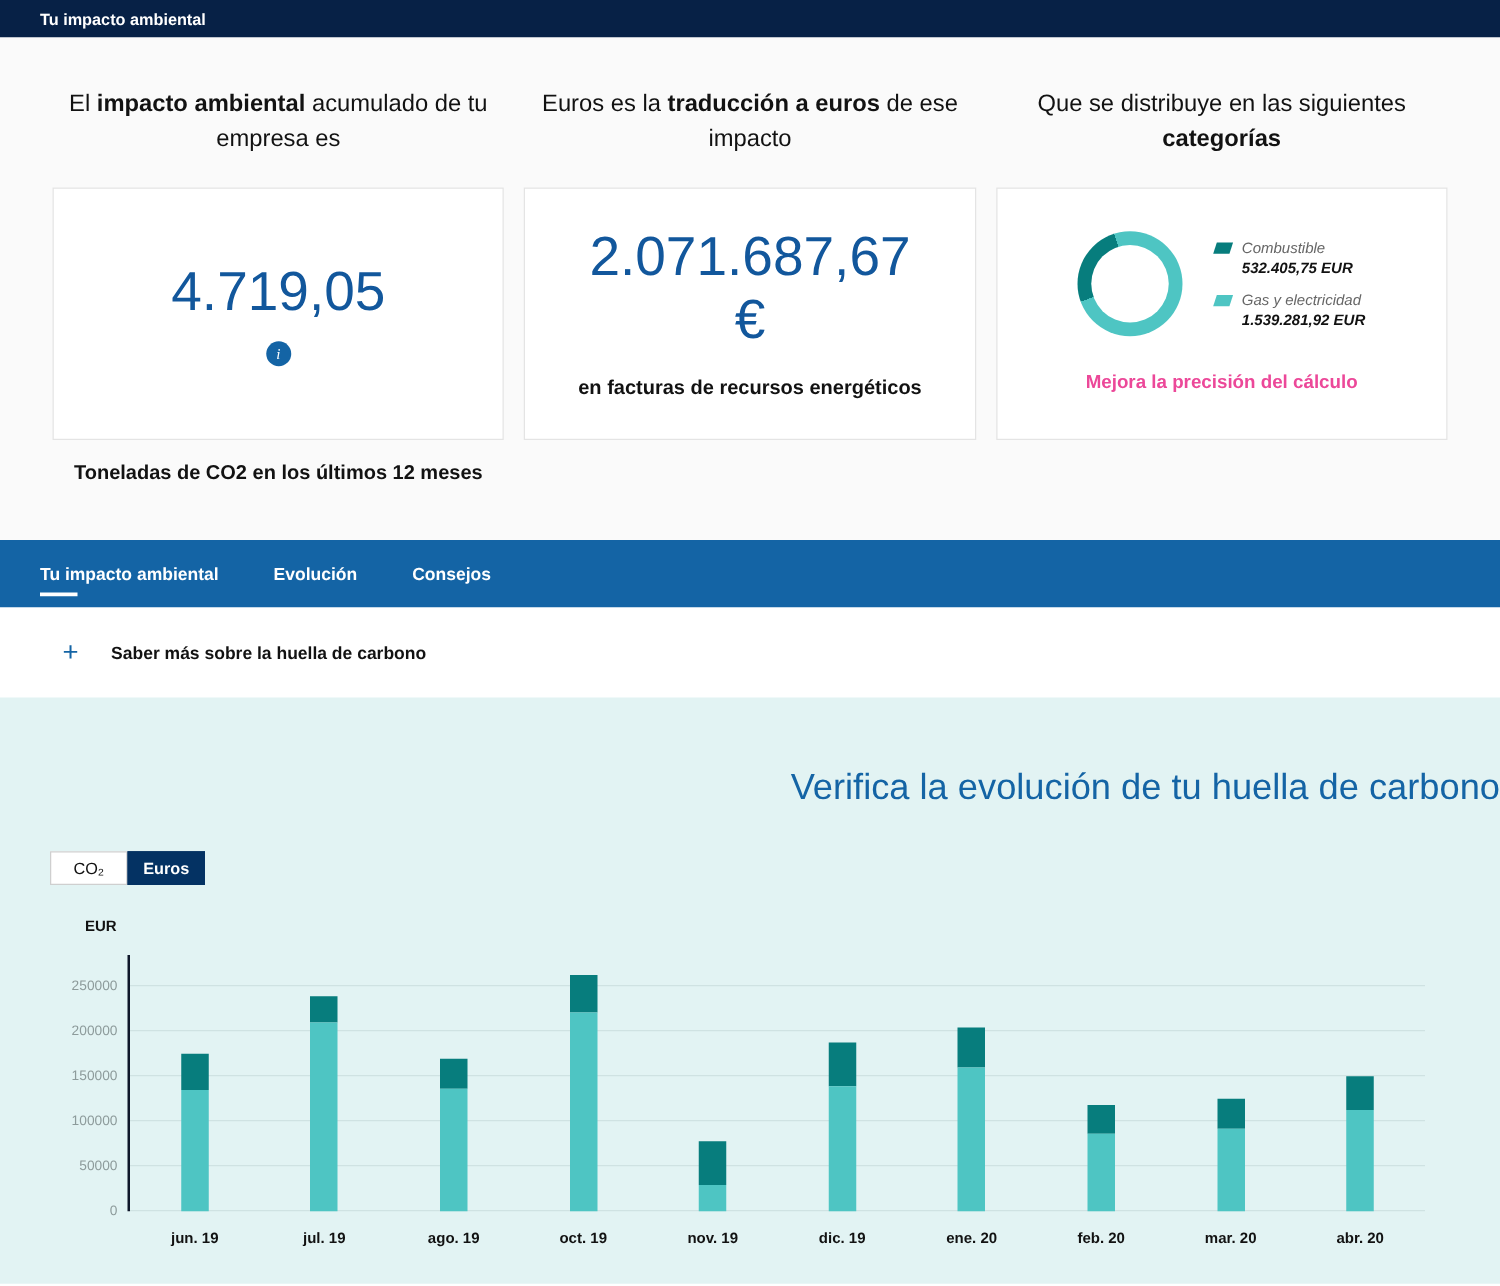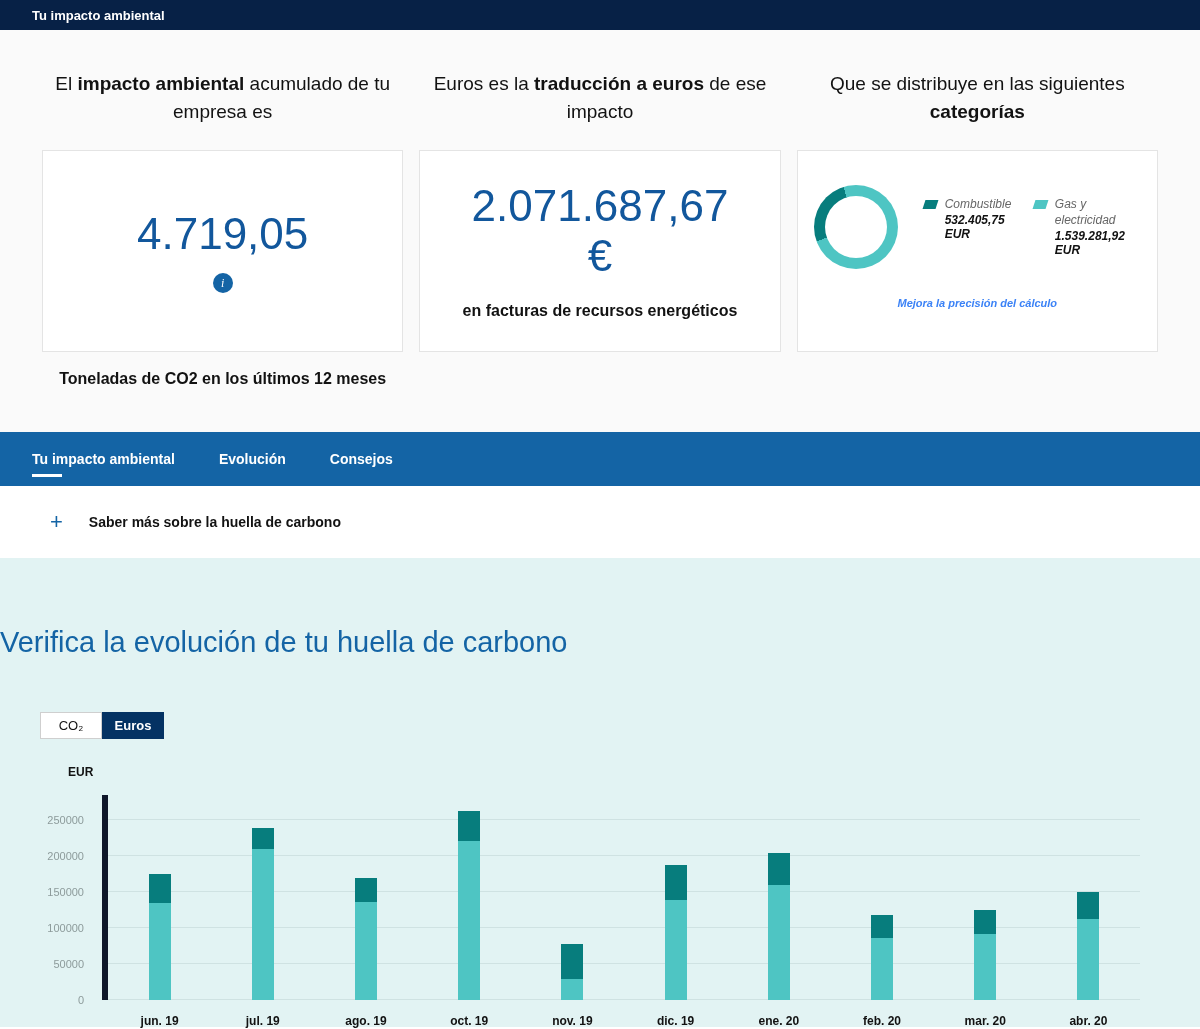--- a/index.html
+++ b/index.html
@@ -84,36 +84,35 @@
   }
 
   
   .cat-card { justify-content:flex-start; padding-top:34px; }
   .cat-top { display:flex; align-items:center; gap:26px; }
   .donut { width:84px; height:84px; border-radius:50%; position:relative; flex:0 0 84px; }
   .donut::after {
     content:""; position:absolute; inset:11px;
     background:#ffffff; border-radius:50%;
   }
-  .cat-legend { display:flex; flex-direction:row; gap:12px; }
+  .cat-legend { display:flex; flex-direction:column; gap:12px; }
   .cat-legend-item { display:flex; gap:8px; align-items:flex-start; }
   .flag {
     width:13px; height:9px; margin-top:3px;
     transform:skewX(-18deg);
     flex:0 0 13px;
   }
   .cat-legend-label { font-size:12px; font-style:italic; color:#666666; line-height:1.3; }
   .cat-legend-value { font-size:12px; font-style:italic; font-weight:bold; color:#121212; }
   .cat-link {
     margin-top:28px;
-    color:#3b82f6;
-    font-size:11px;
+    color:#ec4899;
+    font-size:15px;
     font-weight:bold;
     cursor:pointer;
-    font-style:italic;
   }
 
   
   .nav {
     background:#1464a5;
     height:54px;
     display:flex;
     align-items:center;
     padding:0 32px;
     gap:44px;
@@ -150,35 +149,34 @@
   .plus-icon { color:#1464a5; font-size:22px; font-weight:400; }
   .expander-label { font-size:14px; font-weight:bold; color:#121212; }
 
   
   .evolution {
     background:#e2f3f3;
     padding:56px 0 0 0;
     height:469px;
   }
   .evo-title {
-    text-align:left;
+    text-align:right;
     color:#1464a5;
     font-size:29px;
     font-weight:400;
     margin-bottom:34px;
-    margin-top:12px;
   }
   .evo-controls {
     display:flex;
     align-items:center;
     padding:0 40px;
     position:relative;
     margin-bottom:26px;
   }
-  .toggle { display:flex;margin-top:19px; }
+  .toggle { display:flex; }
   .toggle-btn {
     height:27px;
     min-width:62px;
     display:flex; align-items:center; justify-content:center;
     font-size:13px;
     cursor:pointer;
     padding:0 10px;
   }
   .toggle-btn.inactive { background:#ffffff; border:1px solid #cfcfcf; color:#121212; }
   .toggle-btn.active { background:#043263; color:#ffffff; border:1px solid #043263; font-weight:bold; }
@@ -194,30 +192,30 @@
   .evo-legend-item .flag { margin-top:0; }
   .evo-legend-label { font-size:13px; color:#3b3b3b; }
 
   
   .chart { padding:0 60px 0 40px; }
   .chart-unit { font-size:12px; font-weight:bold; color:#121212; margin:0 0 16px 28px; }
   .chart-body { display:flex; }
   .yaxis { width:62px; position:relative; height:205px; flex:0 0 62px; }
   .ytick {
     position:absolute;
-    right:18px;
+    right:8px;
     font-size:11px;
     color:#8d9b9b;
     text-align:right;
   }
   .plot {
     flex:1;
     position:relative;
     height:205px;
-    border-left:6px solid #0f172a;
+    border-left:2px solid #0f172a;
   }
   .gridline {
     position:absolute;
     left:0; right:0;
     height:1px;
     background:#cfe2e2;
   }
   .bars {
     position:absolute;
     inset:0;

